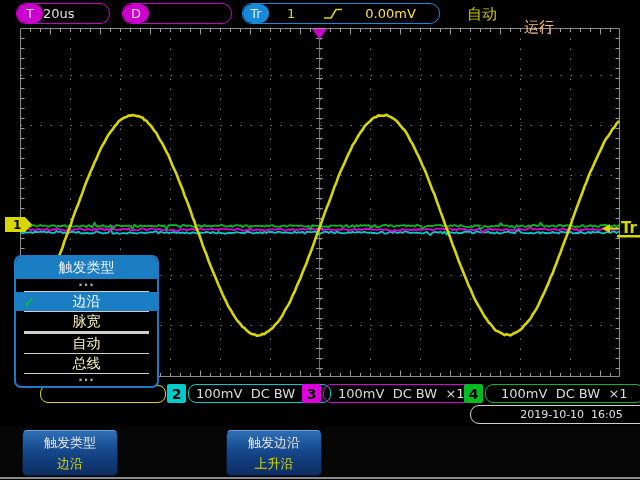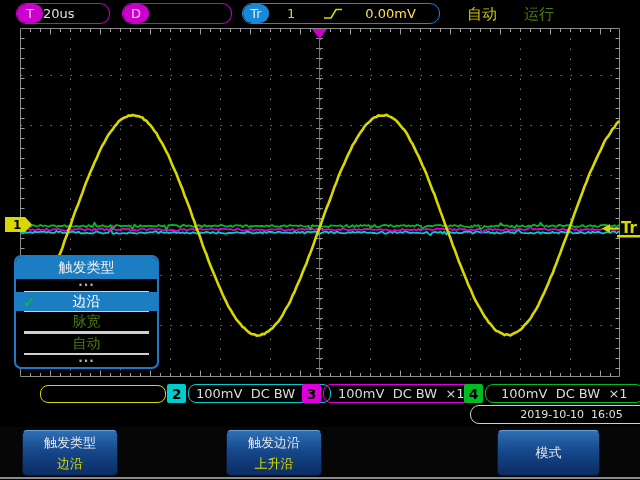--- a/index.html
+++ b/index.html
@@ -20,29 +20,29 @@
   .pill.mag .tab{background:#cc00cc;color:#f6d2f6;}
   .pill.blue{border-color:#1888d8;}
   .pill.blue .tab{background:#1888d8;color:#d5ecff;}
   #tpill{left:16px;width:92px;}
   #dpill{left:122px;width:108px;}
   #trpill{left:242px;width:196px;}
   #trpill .trsrc{color:#d8d800;font-size:13px;margin-left:18px;}
   #trpill .edge-ic{margin-left:28px;display:flex;align-items:center;}
   #trpill .trlvl{color:#fde047;font-size:13px;margin-left:22px;}
   .auto{position:absolute;left:467px;top:5px;color:#cccc00;font-size:15px;}
-  .run{position:absolute;left:524px;top:5px;color:#4d7c0f;font-size:15px;}
+  .run{position:absolute;left:524px;top:18px;color:#fdba74;font-size:15px;}
 
   
   .menu{position:absolute;left:14px;top:255px;width:141px;background:#000;
         border:2px solid #1e7ac6;border-radius:7px;z-index:5;overflow:hidden;}
   .mhead{height:22px;background:#1b7dc2;color:#f2f2f2;font-size:14px;
         display:flex;align-items:center;justify-content:center;}
   .mrow{height:19px;display:flex;align-items:center;justify-content:center;
-        color:#4d7c0f;font-size:14px;position:relative;}
+        color:#fef9c3;font-size:14px;position:relative;}
   .mrow.dots{height:12px;color:#b0b0b0;font-weight:bold;font-size:12px;letter-spacing:1px;}
   .mrow.sel{background:#1b7dc2;color:#fff;}
   .check{position:absolute;left:7px;color:#00cc22;font-weight:bold;font-size:15px;}
   .mdiv{height:1px;background:#cfcfcf;margin:0 8px;}
 
   
   .badge{position:absolute;top:384px;display:flex;align-items:center;height:19px;z-index:2;}
   .chnum{width:19px;height:19px;display:flex;align-items:center;justify-content:center;
         font-weight:bold;color:#000;font-size:14px;border-radius:2px;}
   .chset{height:17px;border:1px solid;border-radius:8px;margin-left:2px;display:flex;
@@ -366,20 +366,21 @@
       <span class="check">✓</span>
       <span>边沿</span>
     </div>
     <div class="mdiv"></div>
     <div class="mrow">脉宽</div>
     <div class="mdiv"></div>
     <div class="mdiv"></div>
     <div class="mdiv"></div>
     <div class="mrow">自动</div>
     <div class="mdiv"></div>
+    <div class="mrow">总线</div>
     <div class="mdiv"></div>
     <div class="mrow dots">···</div>
   </div>
 
   <div class="badge b2">
     <span class="chnum">2</span>
     <span class="chset">100mV  DC BW  ×1</span>
   </div>
   <div class="badge b3">
     <span class="chnum">3</span>
@@ -394,19 +395,15 @@
 
   <div class="softbar">
     <div class="skey" style="left:22px">
       <span class="sk-t">触发类型</span>
       <span class="sk-v">边沿</span>
     </div>
     <div class="skey" style="left:226px">
       <span class="sk-t">触发边沿</span>
       <span class="sk-v">上升沿</span>
     </div>
-    <div class="skey" style="left:497px;width:101px">
-      <span class="sk-t">模式</span>
-
-    </div>
     <div class="bottomstrip"></div>
   </div>
 </div>
 
 </body></html>

